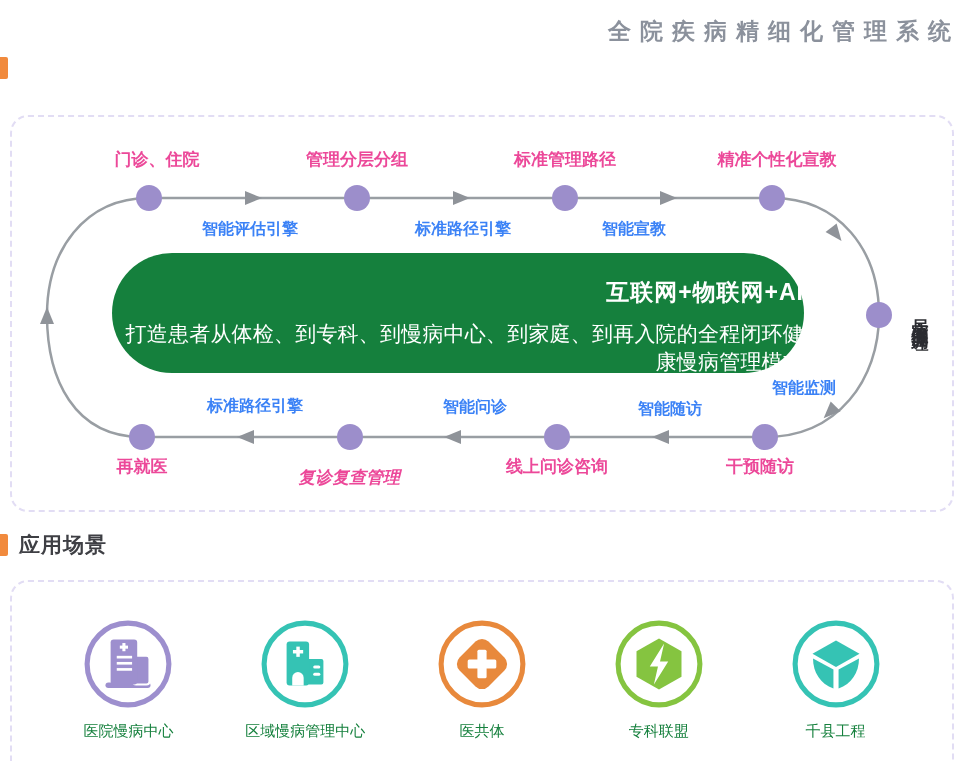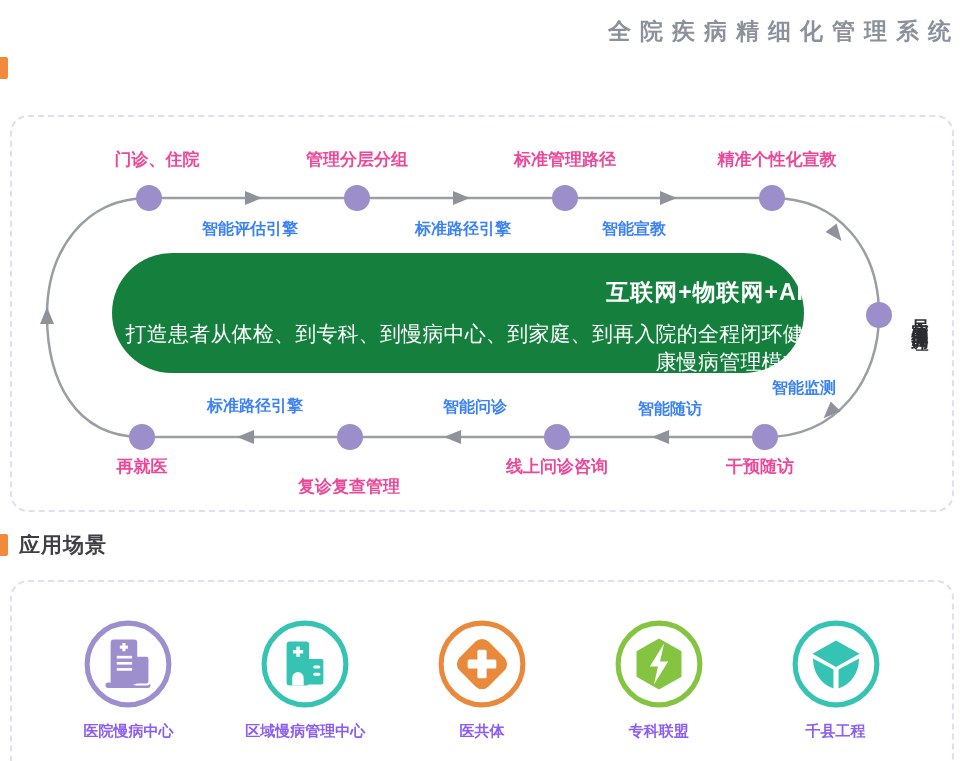--- a/index.html
+++ b/index.html
@@ -28,21 +28,21 @@
   .edge-label { font-size:16px; font-weight:bold; color:#3b82f6; }
   .v-label { writing-mode:vertical-rl; letter-spacing:3px; font-size:17px; font-weight:bold; color:#2b2c31; }
 
   .pill { position:absolute; left:100px; top:136px; width:692px; height:120px;
     background:#15803d; border-radius:60px; text-align:right; color:#fff; }
   .pill-title { margin-top:24px; font-size:23px; font-weight:bold; letter-spacing:1px; }
   .pill-sub { margin-top:12px; font-size:21px; letter-spacing:0.2px; }
 
   .scene-row { display:flex; justify-content:space-between; padding:36px 28px 0 28px; }
   .scene-item { flex:1; display:flex; flex-direction:column; align-items:center; }
-  .scene-label { margin-top:12px; font-size:15px; font-weight:bold; color:#8b5cf6; white-space:nowrap; }
+  .scene-label { margin-top:12px; font-size:15px; font-weight:normal; color:#15803d; white-space:nowrap; }
 </style>
 </head>
 <body>
 
 <div class="page">
 
   <div class="main-title">全院疾病精细化管理系统</div>
 
   <div class="sec-head sec-head-1">
     <div class="sec-bar"></div>
@@ -86,21 +86,21 @@
 
     <div class="abs-c v-label" style="left:908px; top:198px;">居家监测调理</div>
     <div class="abs-c edge-label" style="left:792px; top:271px;">智能监测</div>
 
     <div class="abs-c edge-label" style="left:658px; top:292px;">智能随访</div>
     <div class="abs-c edge-label" style="left:463px; top:290px;">智能问诊</div>
     <div class="abs-c edge-label" style="left:243px; top:289px;">标准路径引擎</div>
 
     <div class="abs-c node-label" style="left:748px; top:349px;">干预随访</div>
     <div class="abs-c node-label" style="left:545px; top:349px;">线上问诊咨询</div>
-    <div class="abs-c node-label" style="left:337px; top:369px;">复诊复查管理</div>
+    <div class="abs-c node-label" style="left:337px; top:360px;font-style:italic;">复诊复查管理</div>
     <div class="abs-c node-label" style="left:130px; top:349px;">再就医</div>
 
     <div class="pill">
       <div class="pill-title">互联网+物联网+AI</div>
       <div class="pill-sub">打造患者从体检、到专科、到慢病中心、到家庭、到再入院的全程闭环健康慢病管理模式</div>
     </div>
   </div>
 
   <div class="sec-head sec-head-2">
     <div class="sec-bar"></div>

